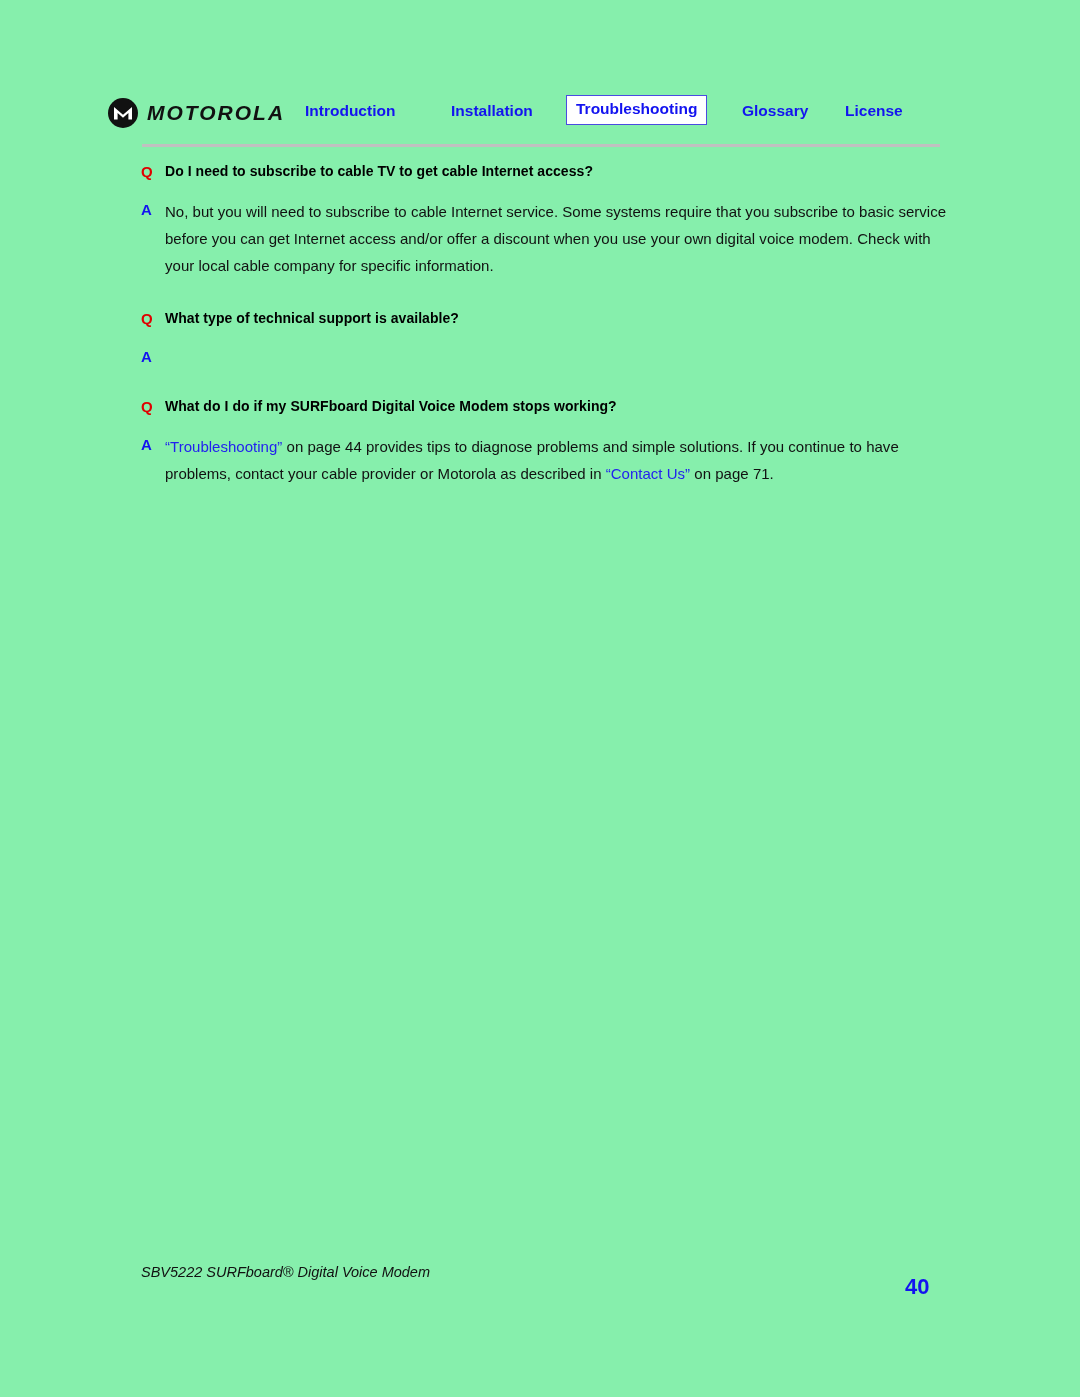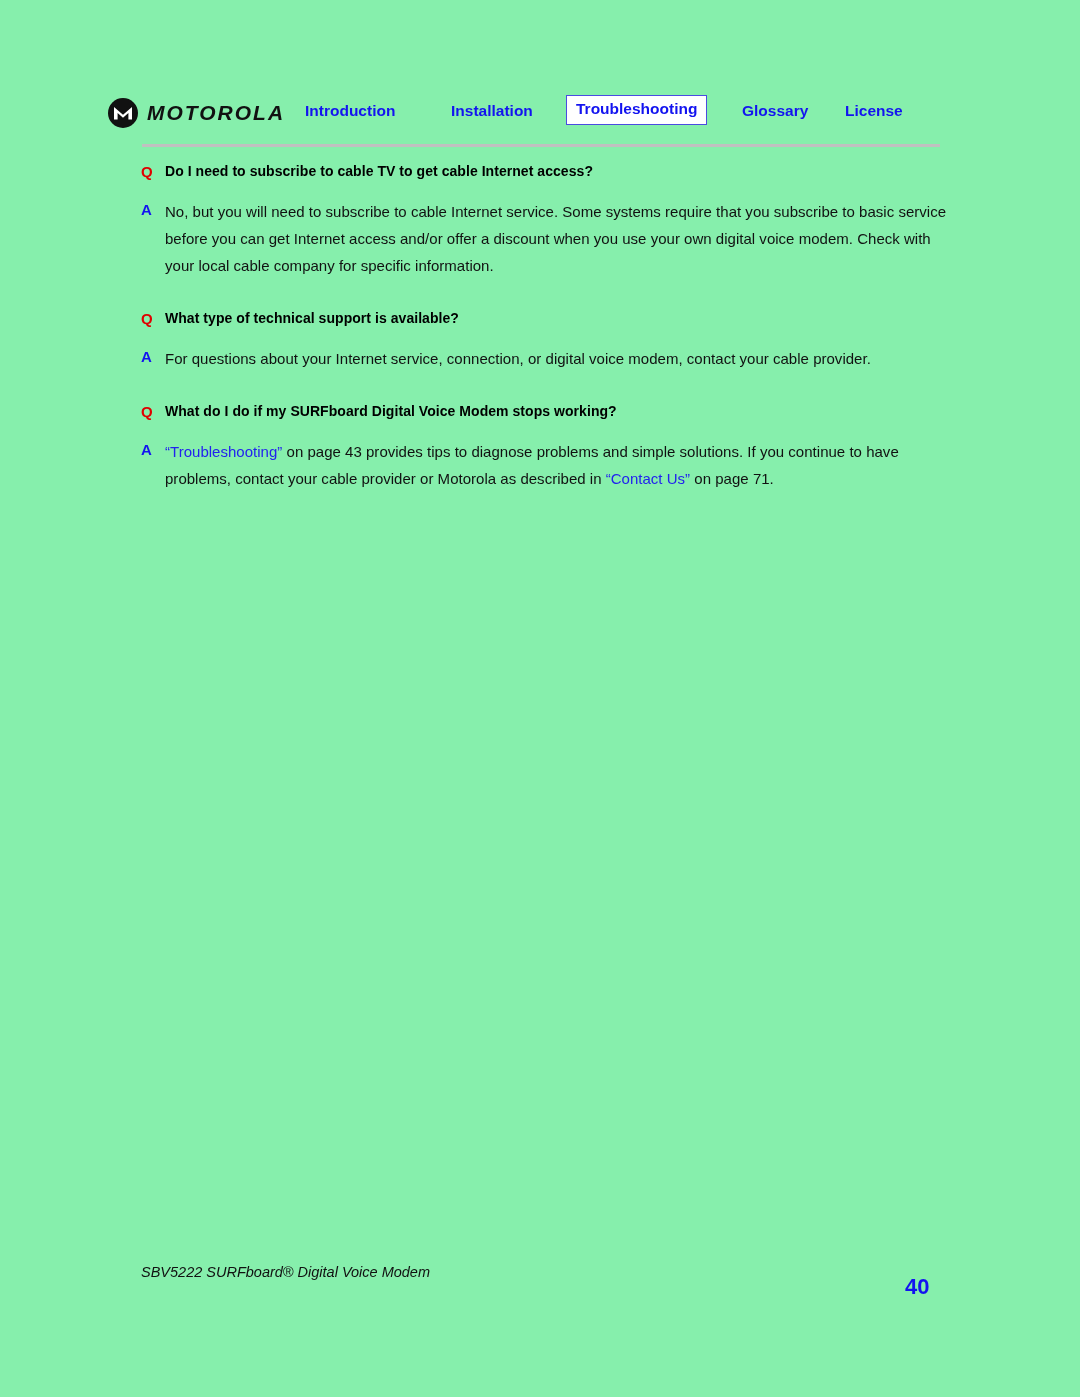--- a/index.html
+++ b/index.html
@@ -236,35 +236,34 @@
     <div class="spacer-block"></div>
 
     <div class="qa-block">
       <div class="qa-row">
         <span class="qa-marker q">Q</span>
         <span class="qa-question">What type of technical support is available?</span>
       </div>
       <div class="spacer-q-to-a"></div>
       <div class="qa-row">
         <span class="qa-marker a">A</span>
-        <span class="qa-answer">For questions about your Internet service, connection, or digital voice modem, contact your cable provider.</span>
       </div>
     </div>
 
     <div class="spacer-block"></div>
 
     <div class="qa-block">
       <div class="qa-row">
         <span class="qa-marker q">Q</span>
         <span class="qa-question">What do I do if my SURFboard Digital Voice Modem stops working?</span>
       </div>
       <div class="spacer-q-to-a"></div>
       <div class="qa-row">
         <span class="qa-marker a">A</span>
-        <span class="qa-answer"><span class="doclink">“Troubleshooting”</span><span> on page 43 provides tips to diagnose problems and simple solutions. If you continue to have problems, contact your cable provider or Motorola as described in </span><span class="doclink">“Contact Us”</span><span> on page 71.</span></span></div>
+        <span class="qa-answer"><span class="doclink">“Troubleshooting”</span><span> on page 44 provides tips to diagnose problems and simple solutions. If you continue to have problems, contact your cable provider or Motorola as described in </span><span class="doclink">“Contact Us”</span><span> on page 71.</span></span></div>
       </div>
     </div>
 
   </div>
 
   <div class="footer">
     <span class="footer-text">SBV5222 SURFboard® Digital Voice Modem</span>
     <span class="footer-page">40</span>
   </div>
 

